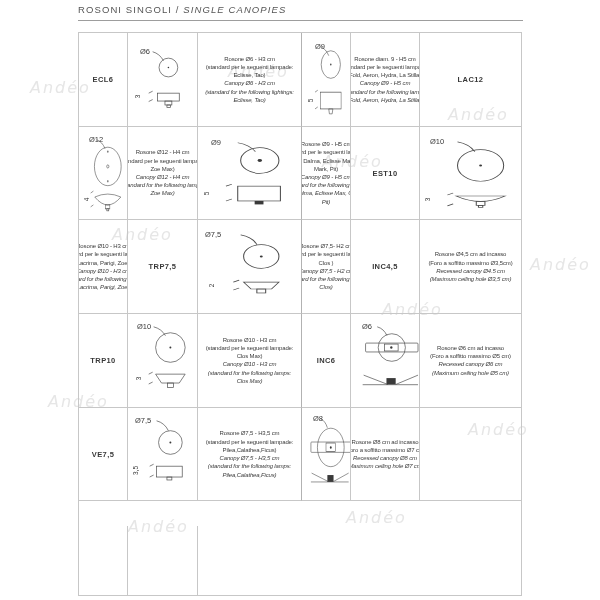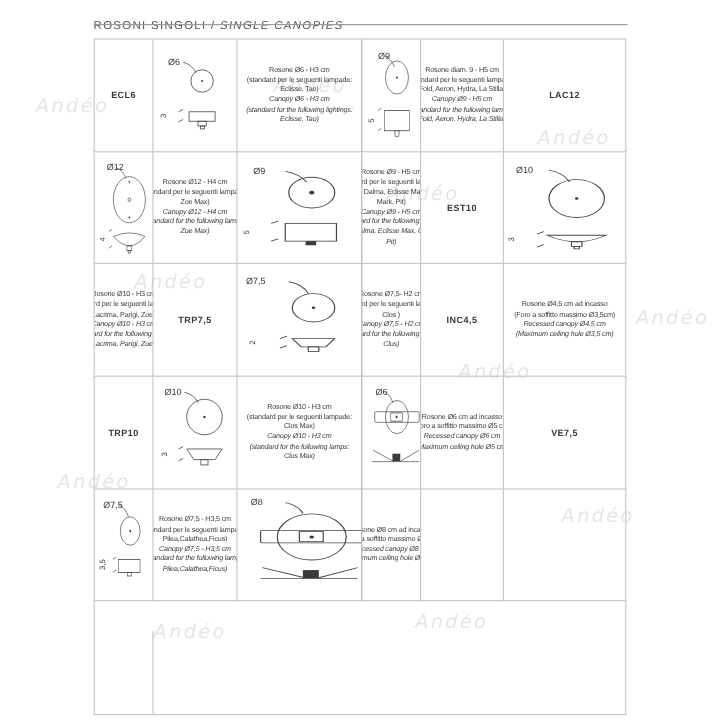--- a/index.html
+++ b/index.html
@@ -1,21 +1,21 @@
 <!DOCTYPE html>
 <html><head>
 <meta charset="utf-8">
 <style>
   html,body{margin:0;padding:0;}
   body{
     width:600px;height:600px;background:#ffffff;position:relative;overflow:hidden;
     font-family:"Liberation Sans", sans-serif;color:#3c3c3c;
   }
   
-  .page-title{position:absolute;left:78px;top:4px;font-size:9.5px;letter-spacing:1.1px;color:#555;white-space:nowrap;margin-top:12px;}
+  .page-title{position:absolute;left:78px;top:4px;font-size:9.5px;letter-spacing:1.1px;color:#555;white-space:nowrap;}
   .page-title .en{font-style:italic;}
   .title-rule{position:absolute;left:78px;top:20px;width:445px;height:1px;background:#9d9d9d;}
 
   
   .watermark{position:absolute;font-family:"DejaVu Sans", sans-serif;font-style:italic;
     font-size:16px;letter-spacing:2px;color:#e6e6e6;pointer-events:none;white-space:nowrap;z-index:0;}
 
   
   .catalog{position:absolute;left:78px;top:32px;z-index:1;display:grid;
     grid-template-columns:49px 70px 104px 49px 69px 101px;
@@ -253,20 +253,21 @@
   </div>
   <div class="cell desc">
     <div>Rosone Ø10 - H3 cm</div>
     <div>(standard per le seguenti lampade:</div>
     <div>Clos Max)</div>
     <div class="en">Canopy Ø10 - H3 cm</div>
     <div class="en">(standard for the following lamps:</div>
     <div class="en">Clos Max)</div>
   </div>
 
+  <div class="cell code">INC6</div>
   <div class="cell diagram">
     <svg viewBox="0 0 70 94" preserveAspectRatio="none">
       <path class="stroke" d="M27,13 q7,2 10,9"></path>
       <g>
         <circle class="stroke" cx="42" cy="34" r="14"></circle>
         <rect class="stroke" x="15" y="29.5" width="54" height="9" rx="1"></rect>
         <rect class="stroke" x="34.5" y="30.5" width="14" height="7"></rect>
         <circle class="fillk" cx="41.5" cy="34" r="1.2"></circle>
       </g>
       <g>

